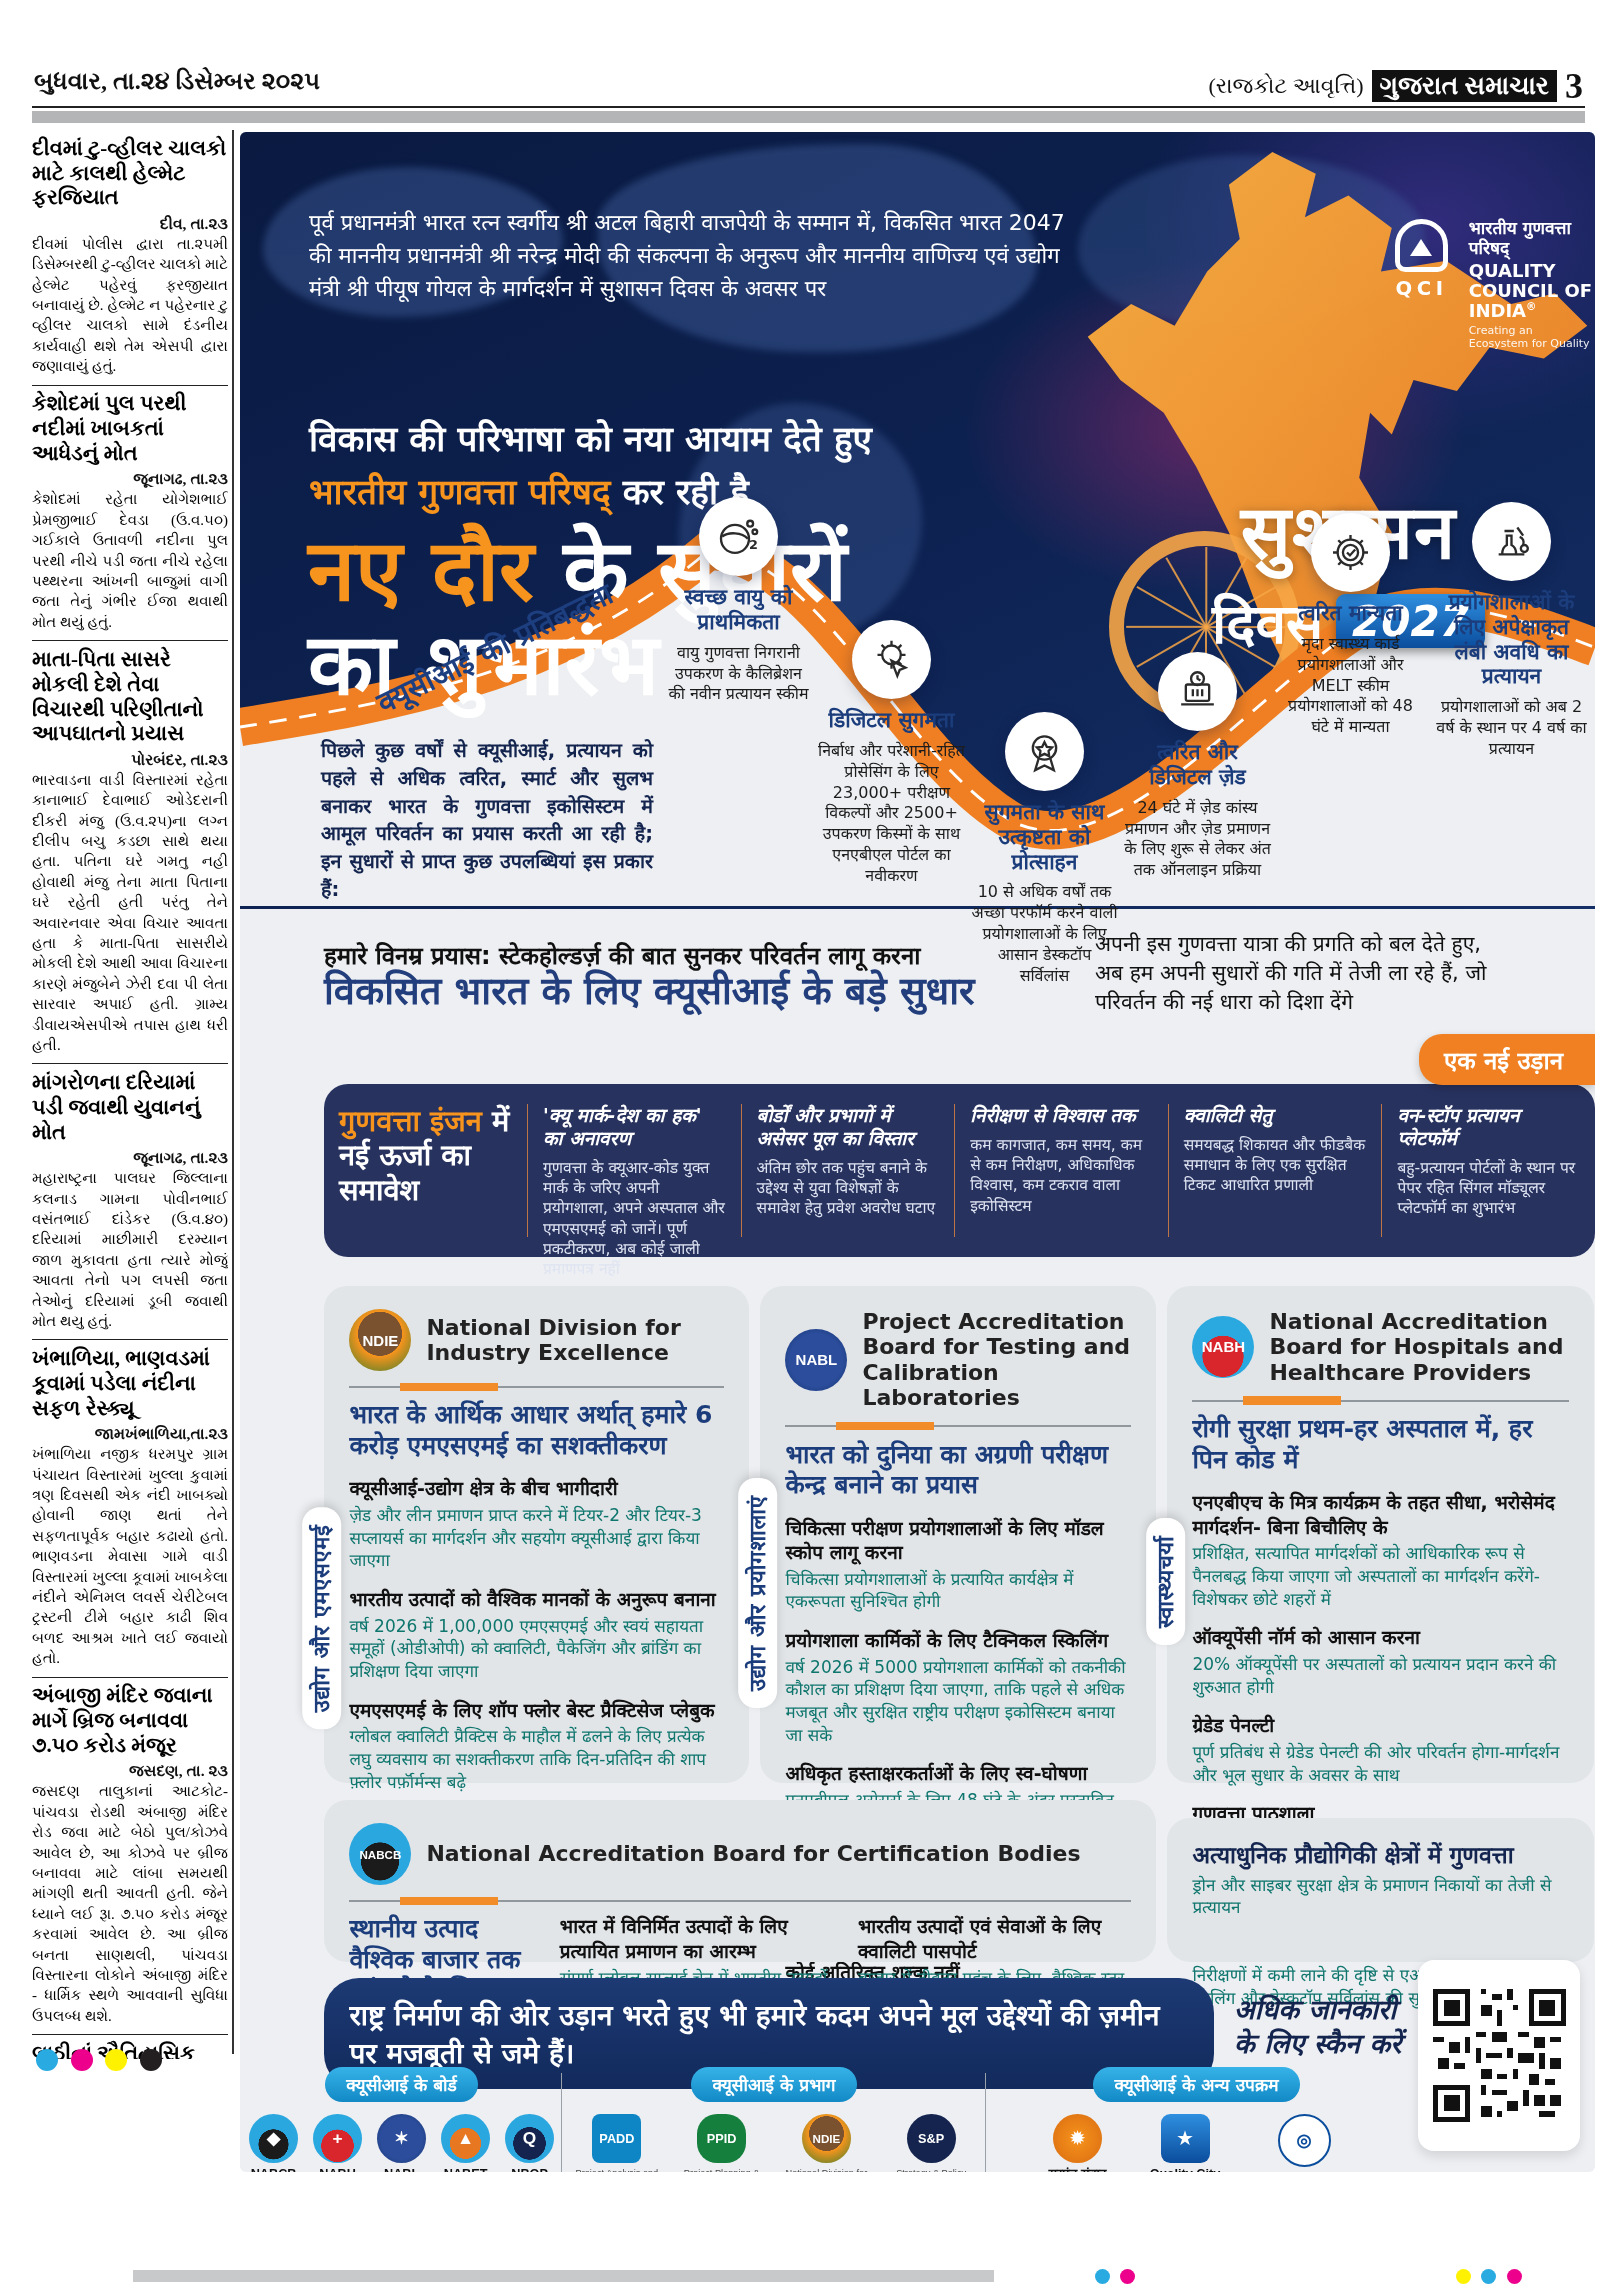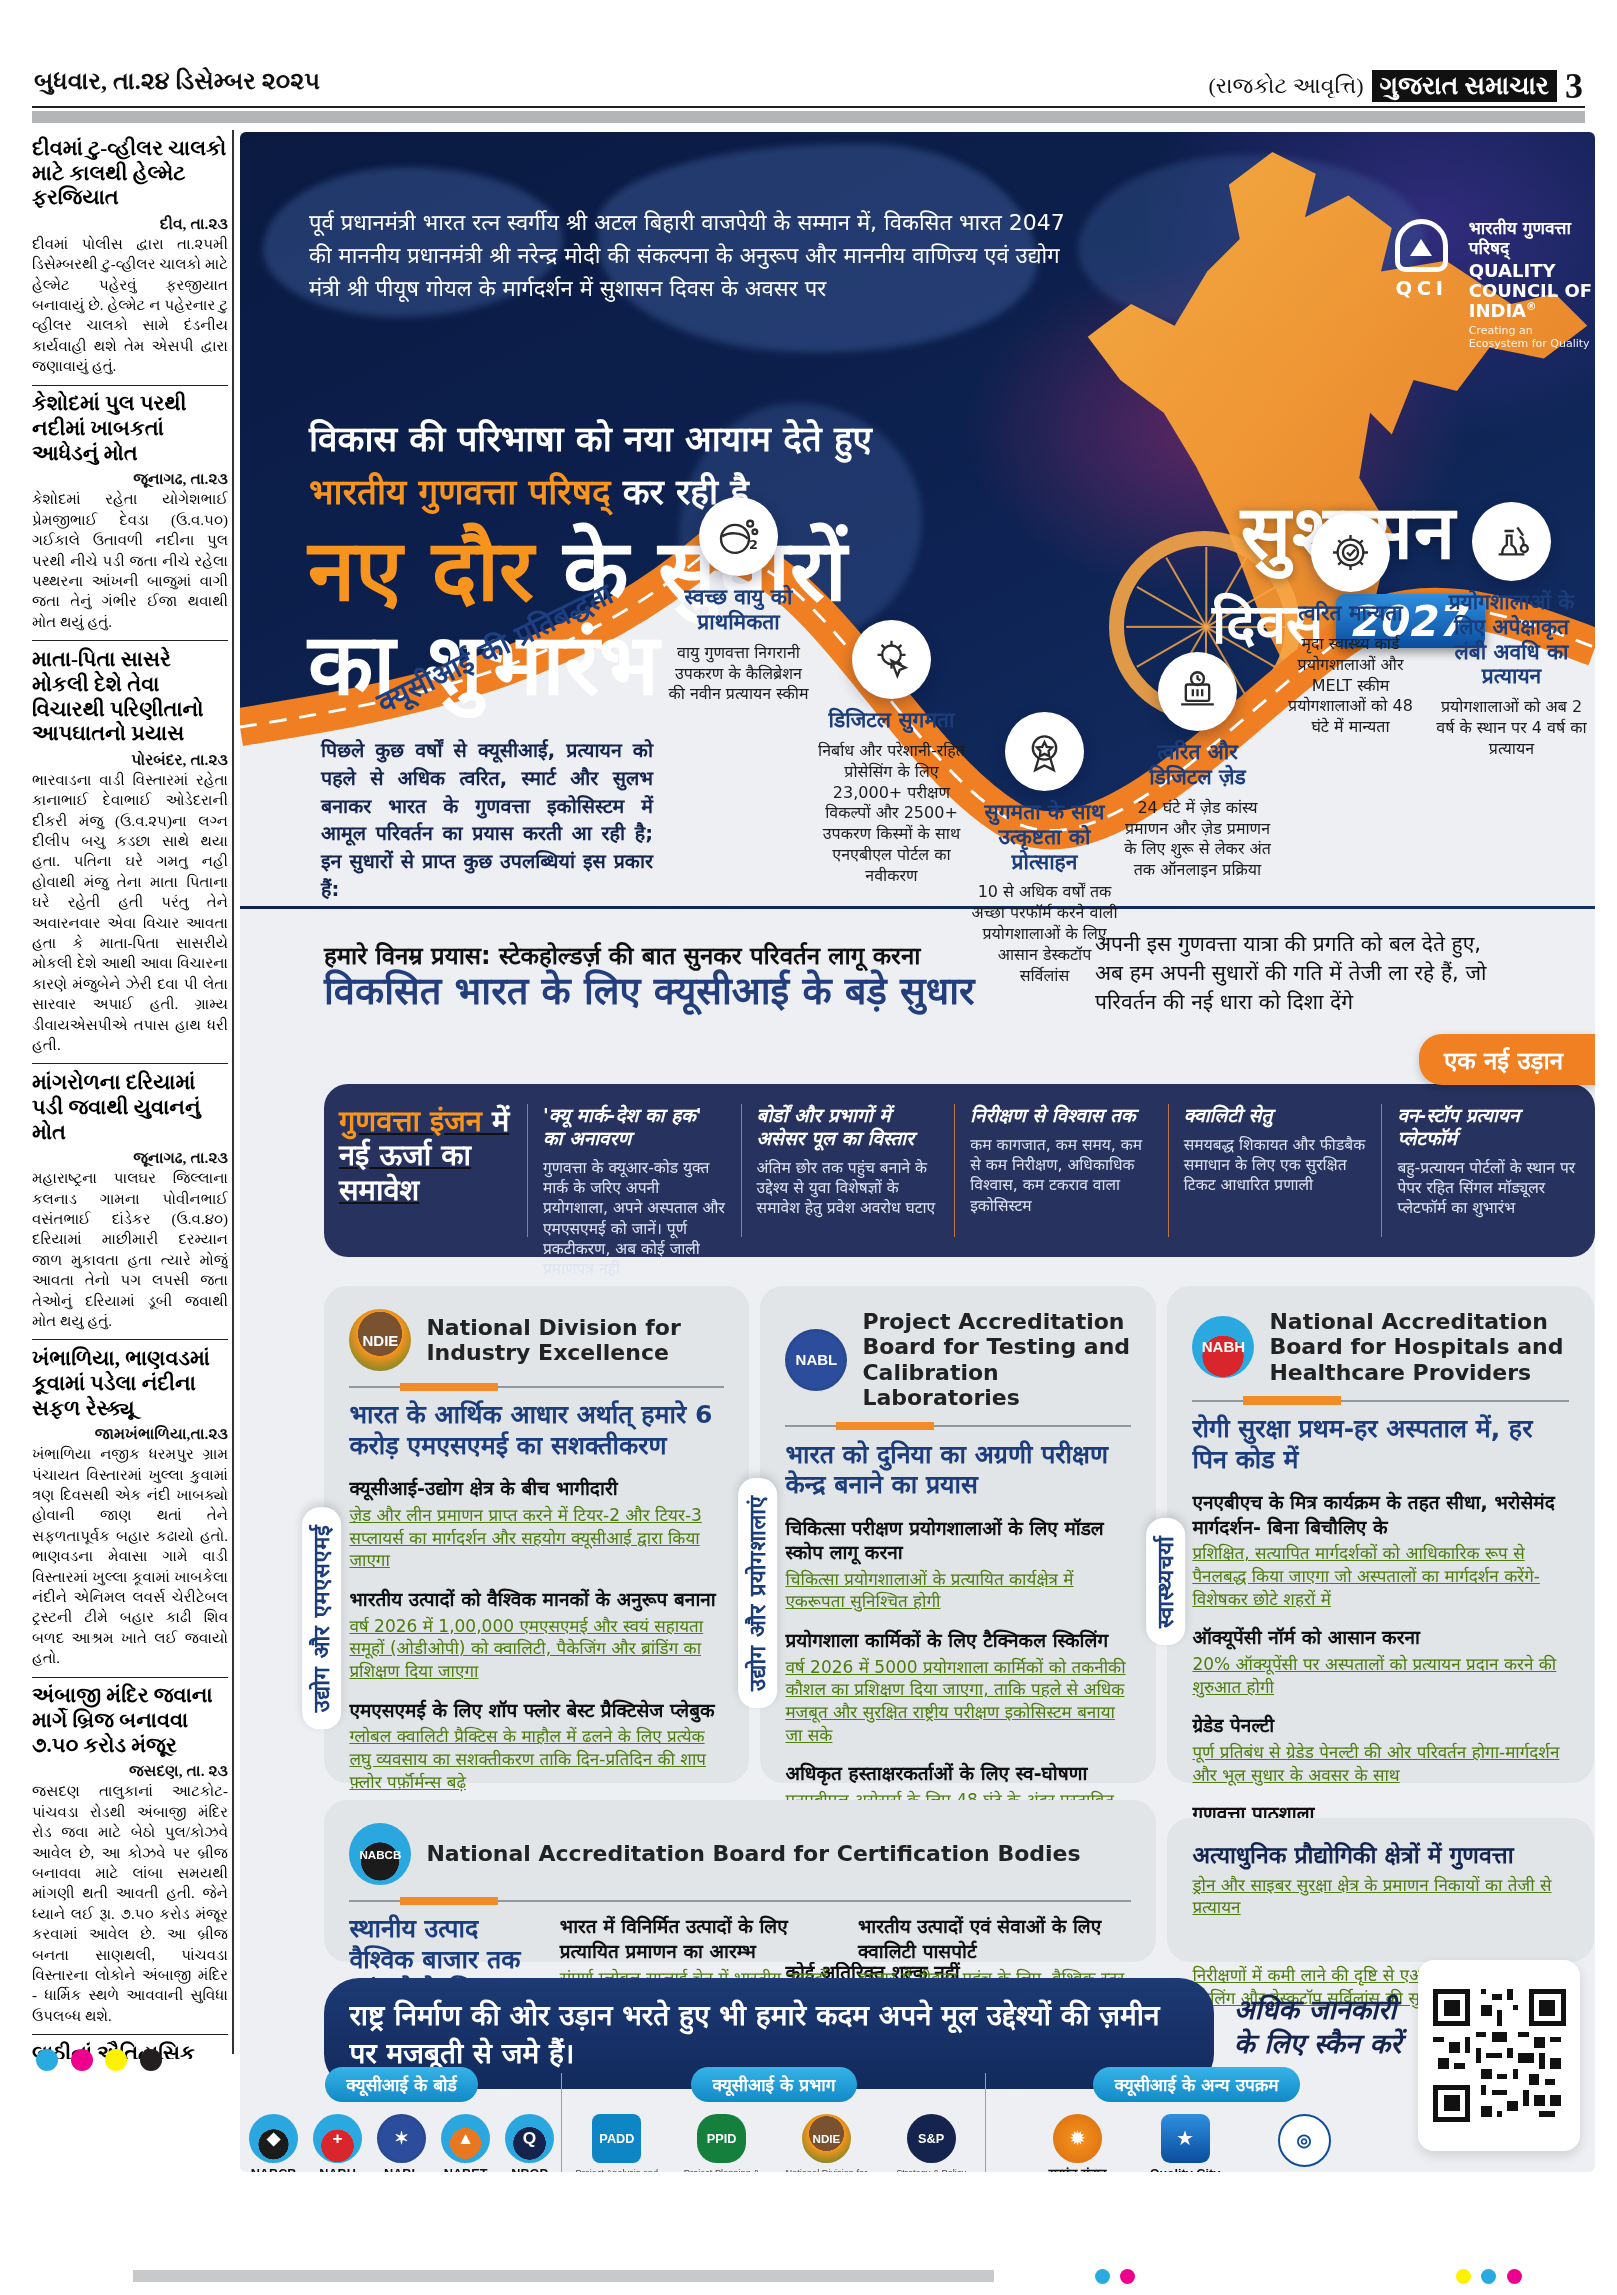--- a/index.html
+++ b/index.html
@@ -82,35 +82,35 @@
 
   .reform-kicker{position:absolute;left:84px;top:806px;width:705px;font-size:24px;font-weight:bold;color:#101010;z-index:6;}
   .reform-title{position:absolute;left:84px;top:839px;width:722px;font-size:38px;font-weight:bold;color:#233e7d;line-height:1.1;z-index:6;}
   .reform-note{position:absolute;left:855px;top:798px;width:404px;font-size:21px;line-height:1.38;color:#101010;z-index:6;}
   .reform-badge{position:absolute;right:0;top:902px;background:#f08021;color:#fff;font-size:24px;font-weight:bold;
                 padding:9.2px 32px 9.2px 25.4px;border-radius:23px 0 0 23px;z-index:8;box-shadow:0 3.5px 8px rgba(0,0,0,.2);}
 
   .navy-box{position:absolute;left:84px;top:952px;width:1271px;height:173px;background:#27325f;border-radius:24px;
             z-index:7;display:flex;padding:19.6px 0;box-sizing:border-box;}
   .nb-col{flex:1 1 0;padding:0 15px;border-left:1.2px solid rgba(240,140,60,.75);}
-  .nb-col:first-child{border-left:none;flex:0 0 173px;text-decoration:underline;}
+  .nb-col:first-child{border-left:none;flex:0 0 173px;}
   .nb-big{font-size:29px;font-weight:bold;color:#fff;line-height:1.2;}
   .nb-title{font-size:19px;font-weight:bold;color:#fff;line-height:1.22;font-style:italic;}
   .nb-desc{font-size:15.6px;color:#dfe4f2;line-height:1.3;margin-top:8px;}
 
   .card{position:absolute;background:#e2e5e8;border-radius:23px;padding:23px 25.4px;box-sizing:border-box;z-index:6;}
   .card-org{display:flex;align-items:center;gap:15px;}
   .org-logo{width:62px;height:62px;border-radius:50%;flex:none;display:flex;align-items:center;justify-content:center;
             color:#fff;font-weight:bold;font-size:15px;font-family:"Liberation Sans",sans-serif;}
   .org-name{font-size:22px;font-weight:bold;color:#222;line-height:1.15;}
   .accent{height:1.7px;background:#90979d;margin:15px 0 12.7px;position:relative;}
   .accent:before{content:"";position:absolute;left:51px;top:-3.5px;width:98px;height:8.7px;background:#f28c28;}
   .card-head{font-size:25px;font-weight:bold;color:#1c3d7c;line-height:1.22;margin-bottom:4.6px;}
   .ci-t{font-size:19px;font-weight:bold;color:#101010;line-height:1.28;margin-top:15px;}
-  .ci-d{font-size:17px;color:#4d7c0f;line-height:1.33;margin-top:3.5px;text-decoration:underline;}
+  .ci-d{font-size:17px;color:#0f766e;line-height:1.33;margin-top:3.5px;}
   .side-tab{position:absolute;background:#fff;border-radius:17.3px;padding:17.3px 4.6px;z-index:9;
             writing-mode:vertical-rl;transform:rotate(180deg);color:#1c3d7c;font-weight:bold;font-size:22px;
             box-shadow:0 3.5px 9.2px rgba(0,0,0,.15);letter-spacing:0.6px;}
 
   .footer-banner{position:absolute;left:84px;top:1846px;width:890px;background:linear-gradient(180deg,#1d3a74,#122a5c);
                  color:#fff;font-size:28px;font-weight:bold;padding:17.3px 25.4px;border-radius:35px;box-sizing:border-box;z-index:6;}
   .scan-text{position:absolute;left:994px;top:1861px;width:173px;font-size:27px;font-weight:bold;color:#13244e;line-height:1.25;z-index:6;font-style:italic;}
   .qr-card{position:absolute;left:1178px;top:1828px;width:162px;height:191px;background:#fff;border-radius:16px;z-index:6;
            display:flex;align-items:center;justify-content:center;box-shadow:0 4.6px 11.6px rgba(0,0,0,.12);}
 

